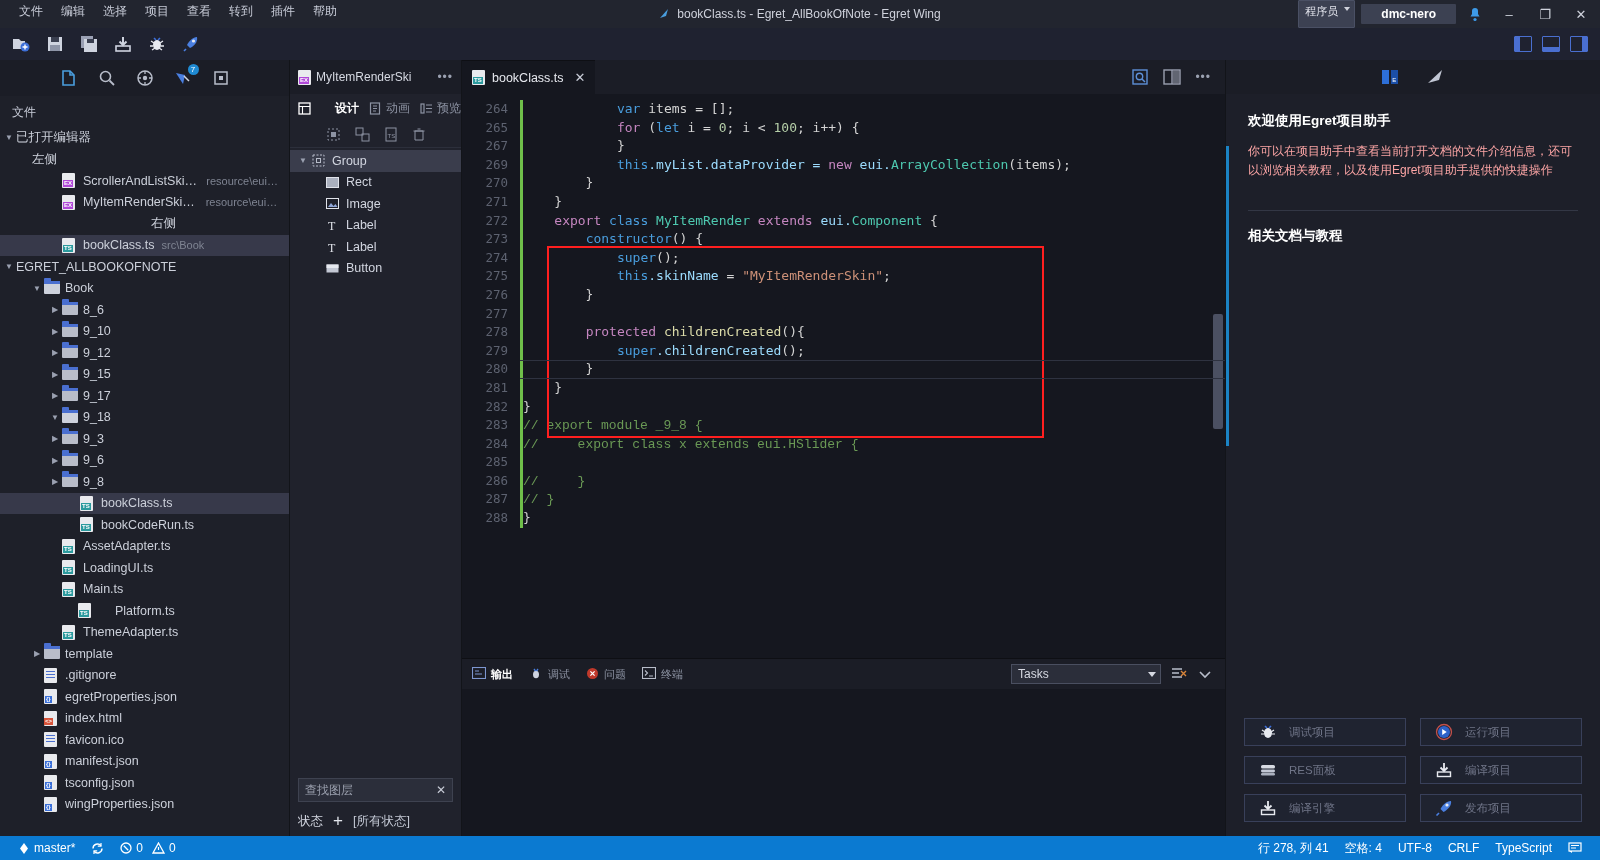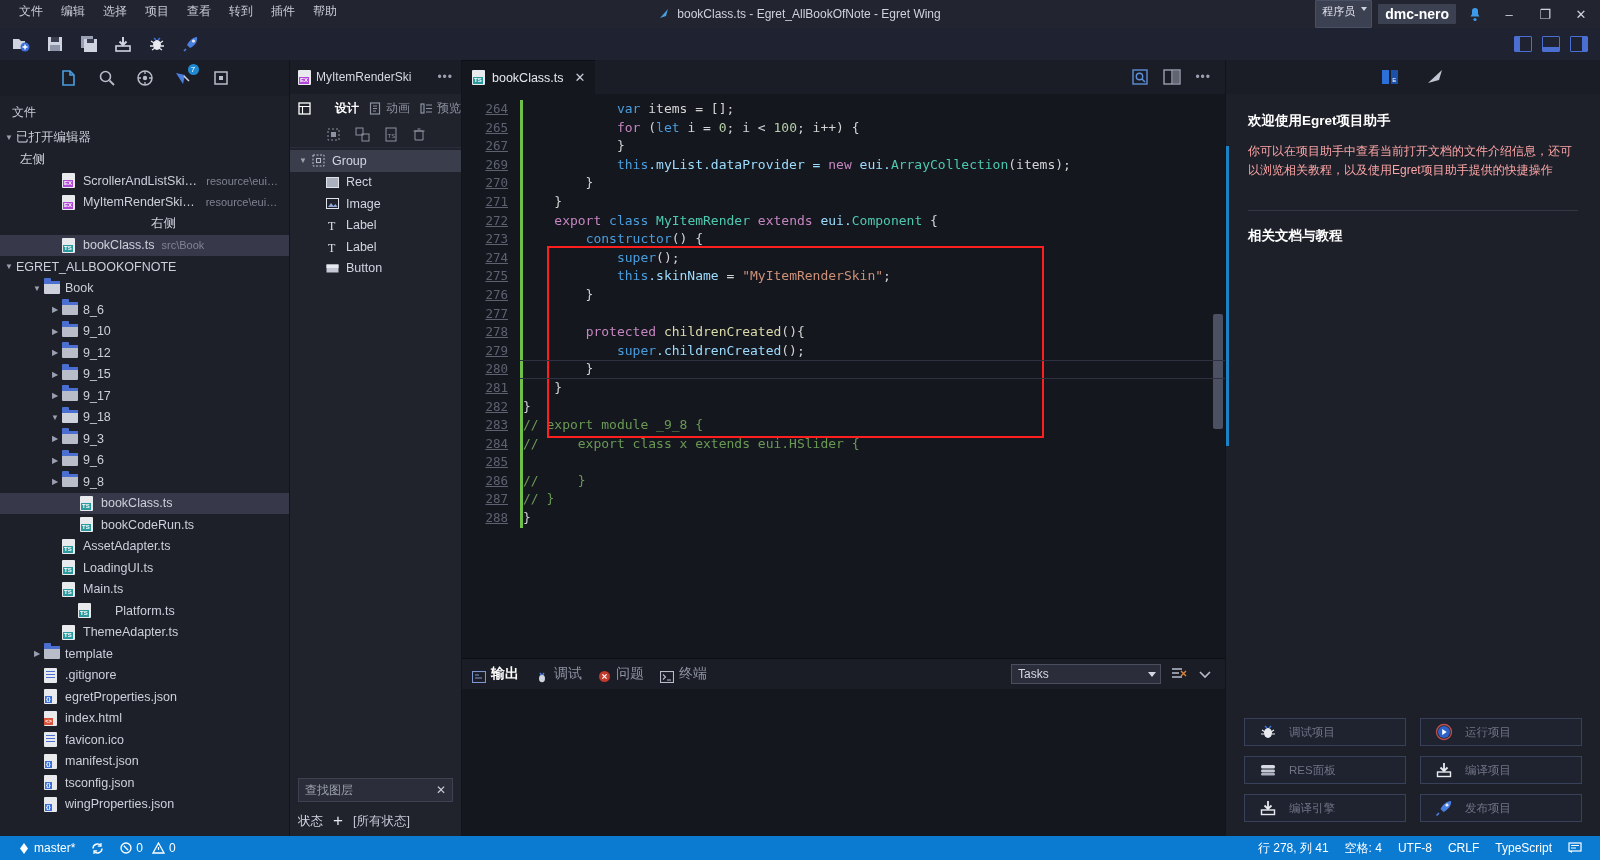--- a/index.html
+++ b/index.html
@@ -25,22 +25,22 @@
   }
   .wing-logo { display:inline-block; width:12px; height:12px; }
   .title-right { margin-left: auto; display: flex; align-items: center; gap: 6px; padding-right: 4px; z-index: 2;}
   .role-select {
     background: #3c4152; border: 1px solid #4a5064; color: #e4e6ee;
     font-size: 11px; padding: 2px 16px 2px 6px; height: 28px; line-height: 16px;
     position: relative; border-radius: 1px;
   }
   .role-select .caret { position:absolute; right:4px; top:6px; border-left:3px solid transparent;border-right:3px solid transparent;border-top:4px solid #cfd2dc;}
   .user-badge {
-    background: #3c4152; color: #ffffff; font-size: 14px; font-weight: bold;
-    padding: 2px 7px; height: 20px; line-height: 16px; border-radius: 1px;
+    background: #3c4152; color: #ffffff; font-size: 12px; font-weight: bold;
+    padding: 2px 20px; height: 20px; line-height: 16px; border-radius: 1px;
   }
   .bell { color: #4a9eff; font-size: 14px; padding: 0 6px; }
   .wbtn { width: 30px; height: 28px; display: flex; align-items: center; justify-content: center; color: #cfd2dc; font-size: 13px;}
 
   
   .menubar { height: 22px; flex: 0 0 22px; display: flex; align-items: center;
              background: #22252f; padding-left: 10px; position: absolute; top: 0; left: 0; z-index: 3;}
   .menubar .mi { padding: 2px 9px; font-size: 12px; color: #c8ccd8; }
 
   
@@ -115,43 +115,43 @@
   .tabbar { height: 34px; flex: 0 0 34px; background: #1b1d26; display: flex; align-items: stretch; }
   .etab { display: flex; align-items: center; gap: 7px; padding: 0 10px; background: #15171f;
           border-top: 1px solid #0e0f14; font-size: 12.5px; color: #e6e8ee; }
   .etab .x { color: #c9cdd8; font-size: 13px; margin-left: 4px;}
   .tabbar-right { margin-left: auto; display: flex; align-items: center; gap: 14px; padding-right: 14px; }
 
   .code-area { flex: 1 1 auto; position: relative; overflow: hidden; background: #15171f;
                font-family: "DejaVu Sans Mono", "Liberation Mono", monospace; }
   .code-lines { position: relative; font-size: 13px; line-height: 18.6px; padding-top: 6px;}
   .cline { display: flex; height: 18.6px; white-space: pre; }
-  .gut { width: 58px; flex: 0 0 58px; text-align: right; padding-right: 12px; color: #5d6270; font-size: 12.5px; text-decoration: underline;}
+  .gut { width: 58px; flex: 0 0 58px; text-align: right; padding-right: 12px; color: #5d6270; font-size: 12.5px;}
   .cbar { width: 3px; flex: 0 0 3px; background: #6fbf4a; }
   .ctext { color: #d6d9e2; }
   .cline.cur .ctext, .cline.cur .gut { }
   .cur-line-hl { position: absolute; left: 58px; right: 0; height: 18.6px; border-top: 1px solid #2e3240; border-bottom: 1px solid #2e3240; pointer-events:none;}
   .redbox { position: absolute; border: 2px solid #ff1f1f; pointer-events: none; }
   
   .k  { color: #c586c0; }   
   .kb { color: #4a9ede; }   
   .fn { color: #dcdcaa; }
   .cls{ color: #4ec9b0; }
   .st { color: #ce9178; }
   .nm { color: #b5cea8; }
-  .cm { color: #6a9955; }
+  .cm { color: #6a9955; font-family: Liberation Mono, monospace; }
   .vr { color: #9cdcfe; }
   .pl { color: #d4d4d4; }
   .scroll-v { position: absolute; top: 0; right: 0; width: 14px; bottom: 0; }
   .scroll-thumb { position: absolute; right: 2px; width: 10px; background: #4b5062; border-radius: 2px; }
 
   
   .bottom-panel { height: 178px; flex: 0 0 178px; background: #1b1d26; border-top: 1px solid #0e0f14; display:flex; flex-direction:column;}
   .bp-tabs { height: 30px; display: flex; align-items: center; gap: 16px; padding-left: 10px; }
-  .bp-tab { display: flex; align-items: flex-end; gap: 5px; font-size: 14px; color: #8d93a3; }
+  .bp-tab { display: flex; align-items: flex-start; gap: 5px; font-size: 11px; color: #8d93a3; }
   .bp-tab.active { color: #ffffff; font-weight: bold; }
   .bp-right { margin-left: auto; display: flex; align-items: center; gap: 10px; padding-right: 12px; }
   .tasks-select { width: 150px; height: 20px; background: #2b2e3a; border: 1px solid #4a4f60; color: #d6d9e2;
                   font-size: 12px; padding: 0 16px 0 6px; position: relative; display:flex; align-items:center;}
   .tasks-select .caret{position:absolute;right:4px;top:7px;border-left:4px solid transparent;border-right:4px solid transparent;border-top:5px solid #d6d9e2;}
   .bp-content { flex: 1 1 auto; background: #15171f; }
 
   
   .assistant { width: 375px; flex: 0 0 375px; background: #1d1f29; display: flex; flex-direction: column; border-left: 1px solid #121419;}
   .as-tabbar { height: 34px; display: flex; align-items: center; justify-content: center; gap: 26px; background: #1b1d26; }
@@ -301,21 +301,21 @@
         </div>
       </div>
 
       <div class="exp-title">文件</div>
 
       <div class="tree" id="tree">
           <div class="trow" style="padding-left: 2px;">
             <span class="twist">▼</span>
             <span class="tlabel">已打开编辑器</span>
           </div>
-          <div class="trow" style="padding-left: 6px;">
+          <div class="trow" style="padding-left: 18px;">
             <span class="twist"></span>
             <span class="tlabel">左侧</span>
           </div>
           <div class="trow" style="padding-left: 48px;">
             <span class="twist"></span>
             <span class="ficon"><span class="exmlfile"></span></span>
             <span class="tlabel">ScrollerAndListSkin.exml</span>
             <span class="tsub">resource\eui_ski…</span>
           </div>
           <div class="trow" style="padding-left: 48px;">

